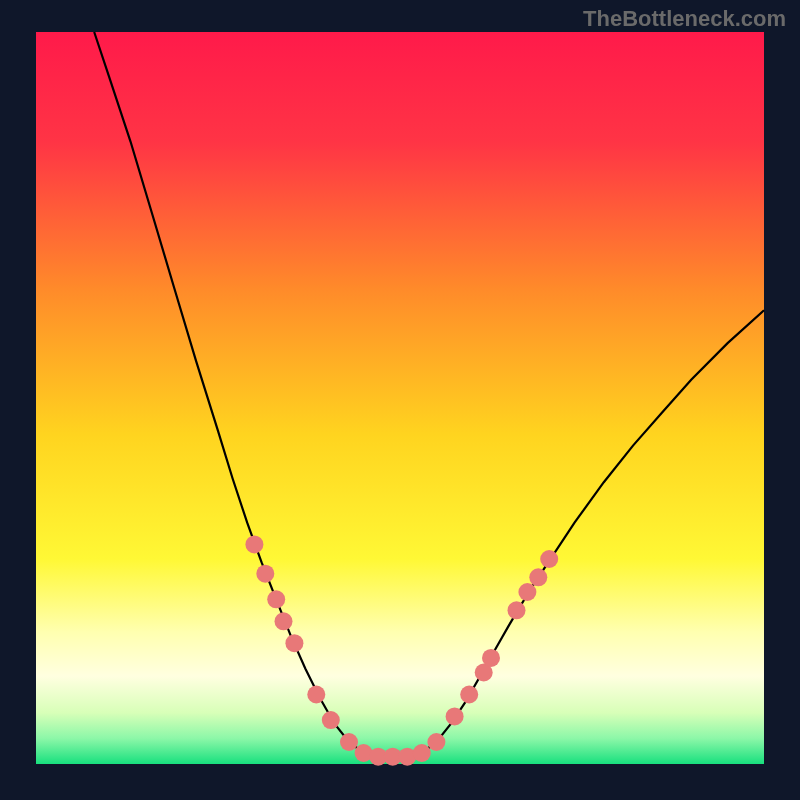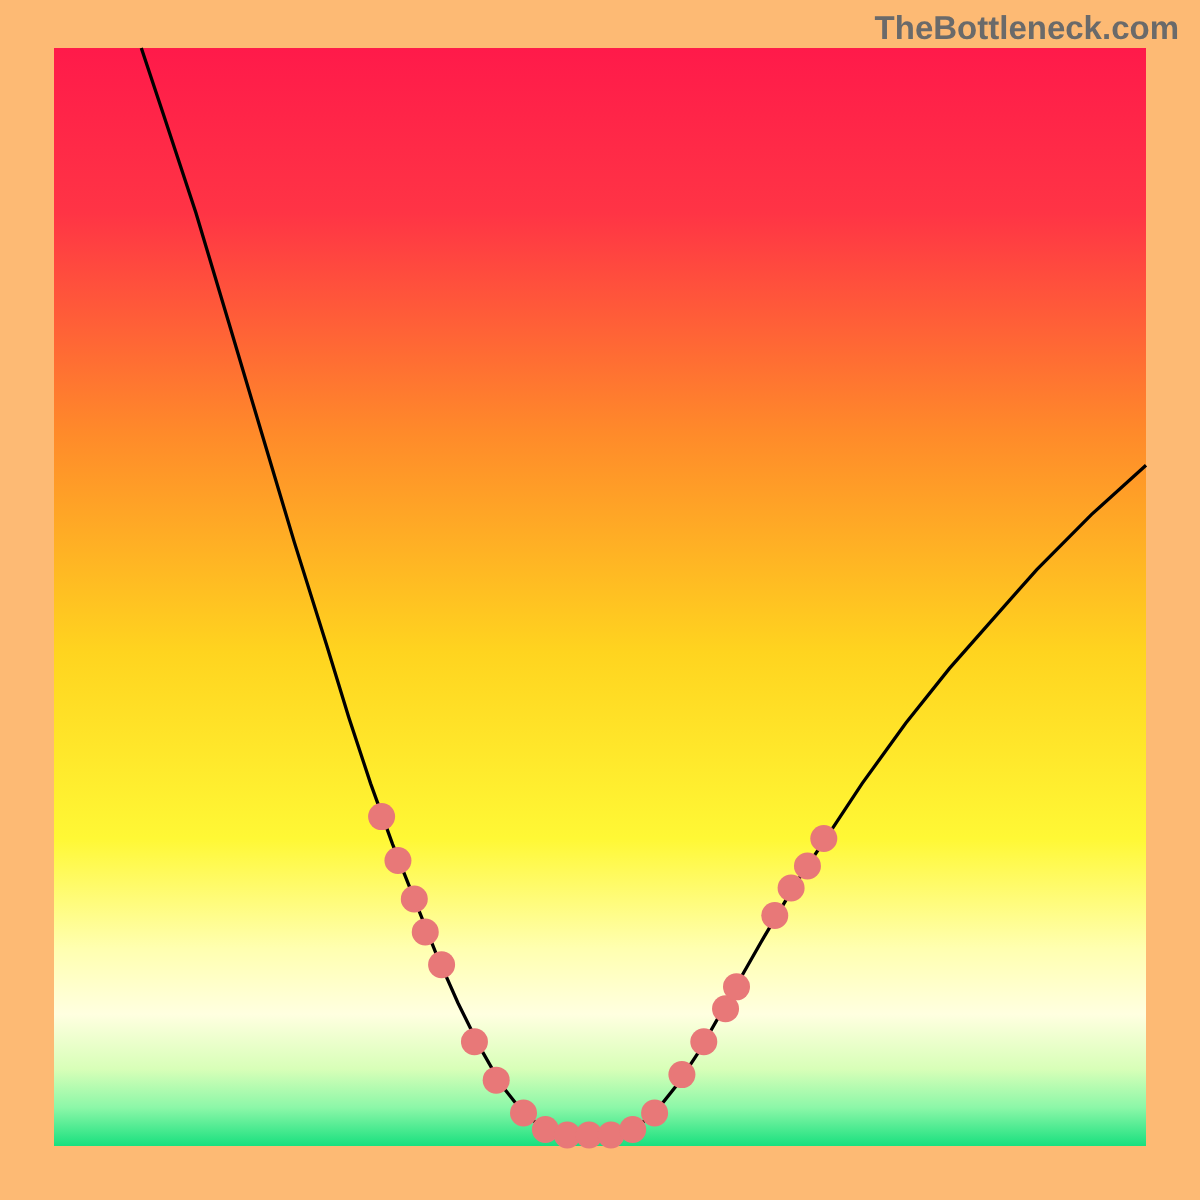--- a/index.html
+++ b/index.html
@@ -6,21 +6,21 @@
     margin: 0;
     padding: 0;
     width: 800px;
     height: 800px;
     overflow: hidden;
     font-family: Arial, sans-serif;
   }
   .container {
     width: 800px;
     height: 800px;
-    background: #fdba74;
+    background: #0f172a;
     position: relative;
   }
   .watermark {
     position: absolute;
     top: 6px;
     right: 14px;
     color: #6a6a6a;
     font-size: 22px;
     font-weight: bold;
     z-index: 10;

